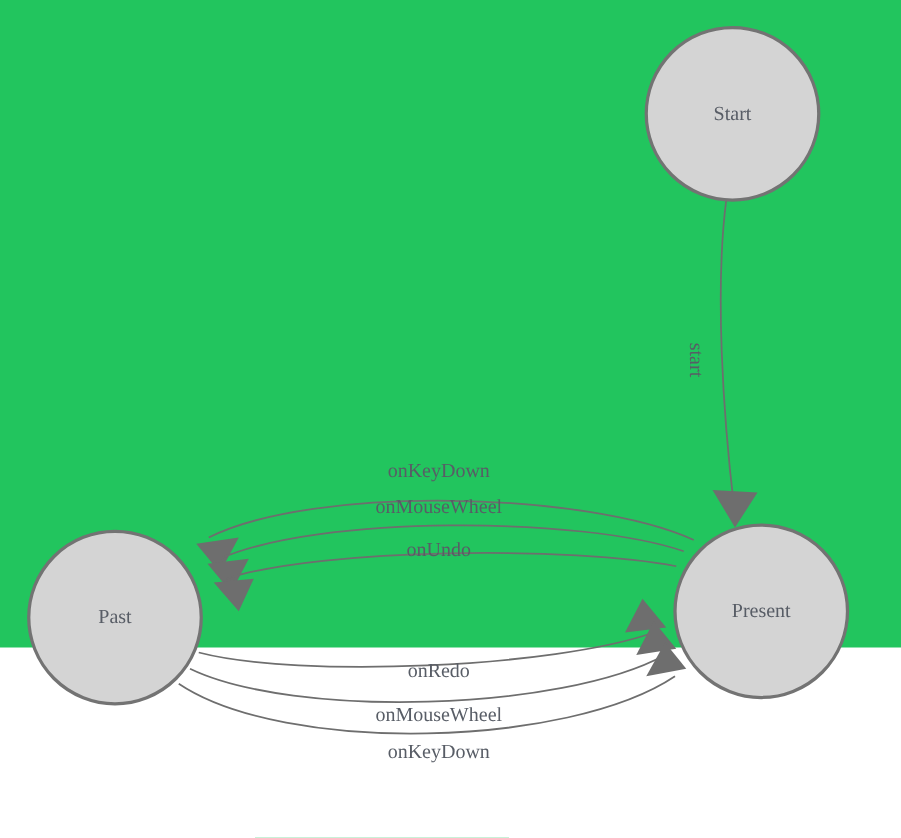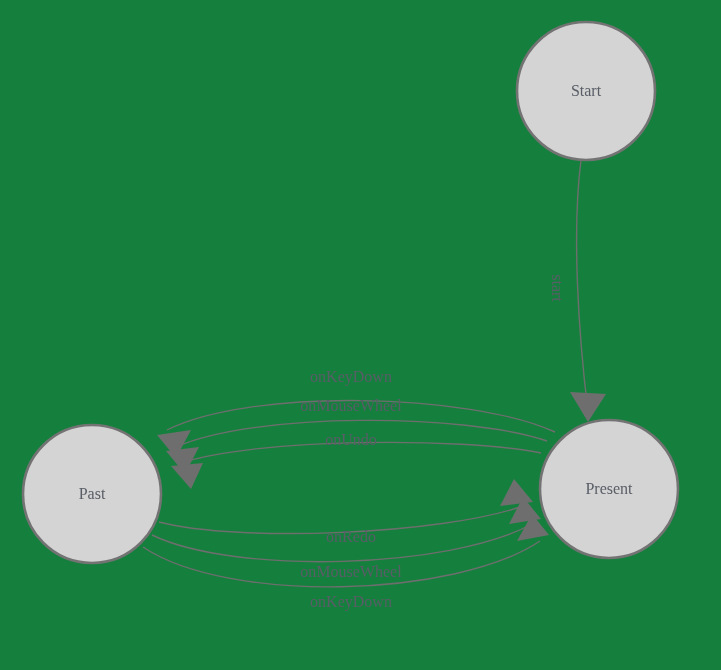--- a/index.html
+++ b/index.html
@@ -9,22 +9,22 @@
   }
   body {
     width: 721px;
     height: 670px;
     font-family: "Liberation Serif", "DejaVu Serif", serif;
     overflow: hidden;
   }
   #diagram-canvas {
     position: relative;
     width: 721px;
-    height: 670px;
-    background: #15803d;
+    height: 518px;
+    background: #22c55e;
   }
   svg#graph {
     display: block;
     width: 721px;
     height: 670px;
   }
   .node-shape {
     fill: #d4d4d4;
     stroke: #737373;
     stroke-width: 2.6;

